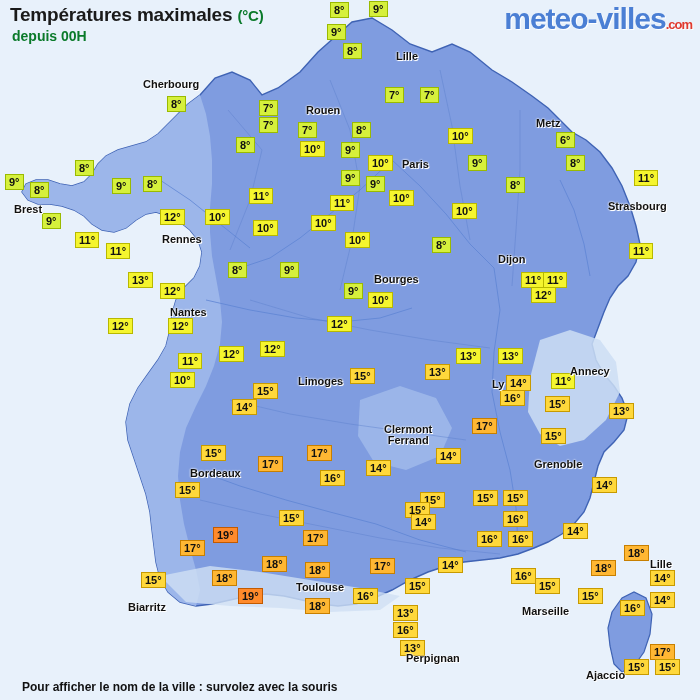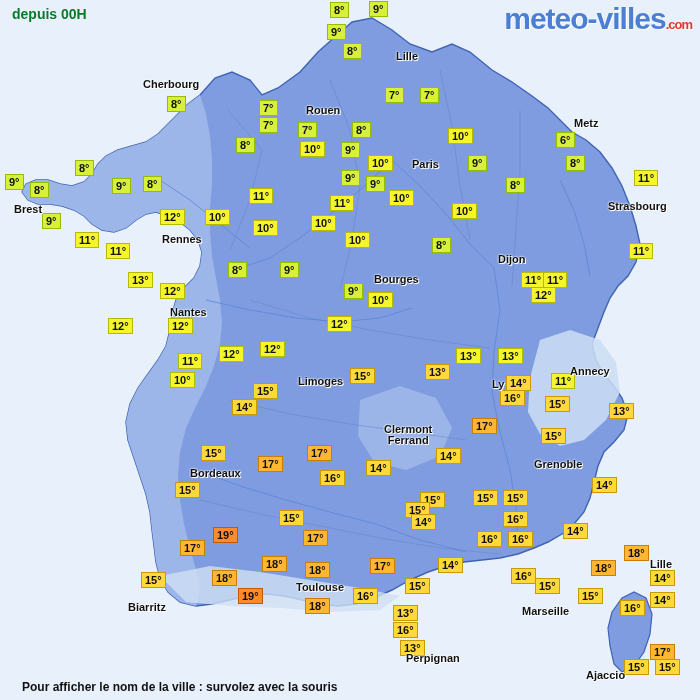--- a/index.html
+++ b/index.html
@@ -113,20 +113,24 @@
       <path d="M330 80 L350 130 L360 186 L352 240 L340 290"></path>
       <path d="M440 70 L452 126 L460 186 L470 240"></path>
       <path d="M520 110 L520 170 L516 230 L512 286"></path>
       <path d="M250 300 L310 318 L370 330 L430 340 L490 348"></path>
       <path d="M230 400 L290 414 L350 424 L408 432 L466 440"></path>
       <path d="M200 500 L260 514 L320 526 L380 538 L440 548 L500 554"></path>
     </g>
   </svg>
 
   <div class="title-block">
+    <div class="title-main">
+      <span>Températures maximales</span>
+      <span class="unit">(°C)</span>
+    </div>
     <div class="title-sub">depuis 00H</div>
   </div>
 
   <div class="brand">
     <span>meteo-villes</span><span class="dotcom">.com</span>
   </div>
 
 
   <div id="readings-layer">
       <div class="chip c-lime" style="left: 330px; top: 2px;">8°</div>
@@ -243,22 +247,22 @@
       <div class="chip c-gold" style="left: 393px; top: 622px;">16°</div>
       <div class="chip c-gold" style="left: 400px; top: 640px;">13°</div>
       <div class="chip c-amber" style="left: 650px; top: 644px;">17°</div>
       <div class="chip c-gold" style="left: 624px; top: 659px;">15°</div>
       <div class="chip c-gold" style="left: 655px; top: 659px;">15°</div>
     </div>
   <div id="cities-layer">
       <div class="city" style="left: 143px; top: 78px;">Cherbourg</div>
       <div class="city" style="left: 396px; top: 50px;">Lille</div>
       <div class="city" style="left: 306px; top: 104px;">Rouen</div>
-      <div class="city" style="left: 574px; top: 117px;">Metz</div>
-      <div class="city" style="left: 412px; top: 158px; text-align: right;">Paris</div>
+      <div class="city" style="left: 536px; top: 117px;">Metz</div>
+      <div class="city" style="left: 402px; top: 158px; text-align: right;">Paris</div>
       <div class="city" style="left: 14px; top: 203px;">Brest</div>
       <div class="city" style="left: 608px; top: 200px;">Strasbourg</div>
       <div class="city" style="left: 162px; top: 233px;">Rennes</div>
       <div class="city" style="left: 374px; top: 273px;">Bourges</div>
       <div class="city" style="left: 498px; top: 253px;">Dijon</div>
       <div class="city" style="left: 170px; top: 306px;">Nantes</div>
       <div class="city" style="left: 298px; top: 375px;">Limoges</div>
       <div class="city" style="left: 570px; top: 365px;">Annecy</div>
       <div class="city" style="left: 492px; top: 378px;">Ly</div>
       <div class="city two-line" style="left: 384px; top: 424px;">

